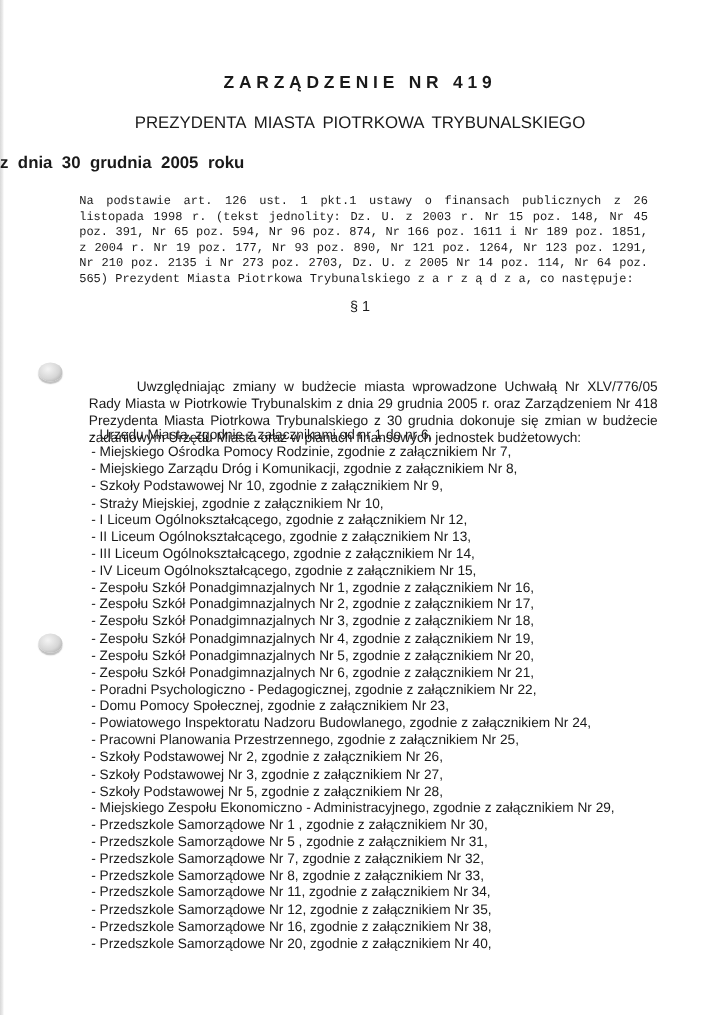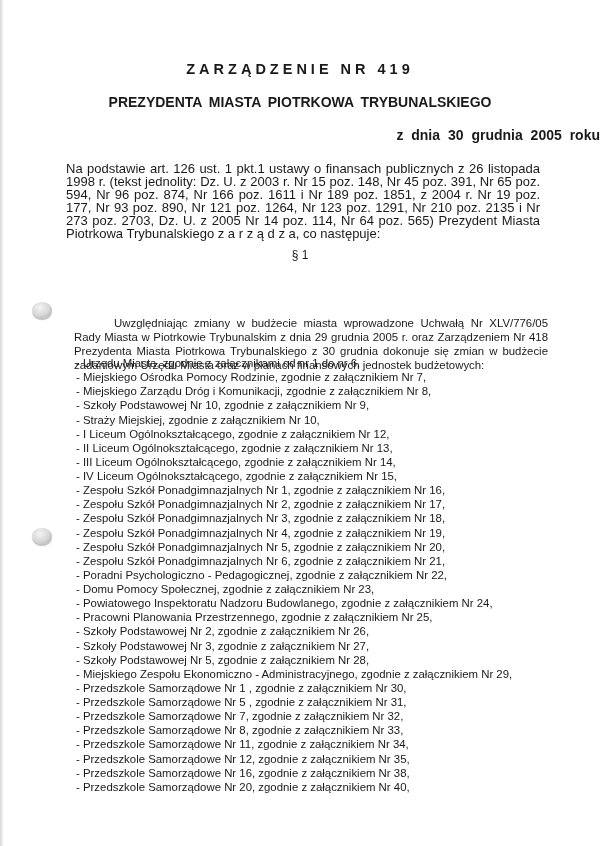--- a/index.html
+++ b/index.html
@@ -20,29 +20,29 @@
     box-shadow: 0 2px 1px rgba(0,0,0,0.25);
   }
   .hole.h1 { left: 32px; top: 302px; }
   .hole.h2 { left: 32px; top: 528px; }
   .title1 {
     position: absolute; top: 61px; left: 0; width: 600px; text-align: center;
     font-weight: bold; font-size: 14.5px; letter-spacing: 4px;
   }
   .title2 {
     position: absolute; top: 94px; left: 0; width: 600px; text-align: center;
-    font-weight: bold; font-size: 14px; word-spacing: 3px;
+    font-weight: normal; font-size: 14px; word-spacing: 3px;
   }
   .title3 {
-    position: absolute; top: 127px; left: 0; width: 600px; text-align: right;
+    position: absolute; top: 127px; left: 0; width: 600px; text-align: left;
     font-weight: bold; font-size: 14px; word-spacing: 4px;
   }
   .preamble {
     position: absolute; top: 162px; left: 66px; width: 474px;
-    font-size: 13px; line-height: 13.1px; text-align: justify;
+    font-size: 10px; line-height: 13.1px; text-align: justify; font-family: Liberation Mono, monospace;
   }
   .section-mark {
     position: absolute; top: 248px; left: 0; width: 600px; text-align: center;
     font-size: 12px;
   }
   .body-para {
     position: absolute; top: 298px; left: 74px; width: 474px;
     font-size: 11.4px; line-height: 14.1px; text-align: justify; margin-top: 18px;
   }
   .body-para .indent { display: inline-block; width: 40px; }

